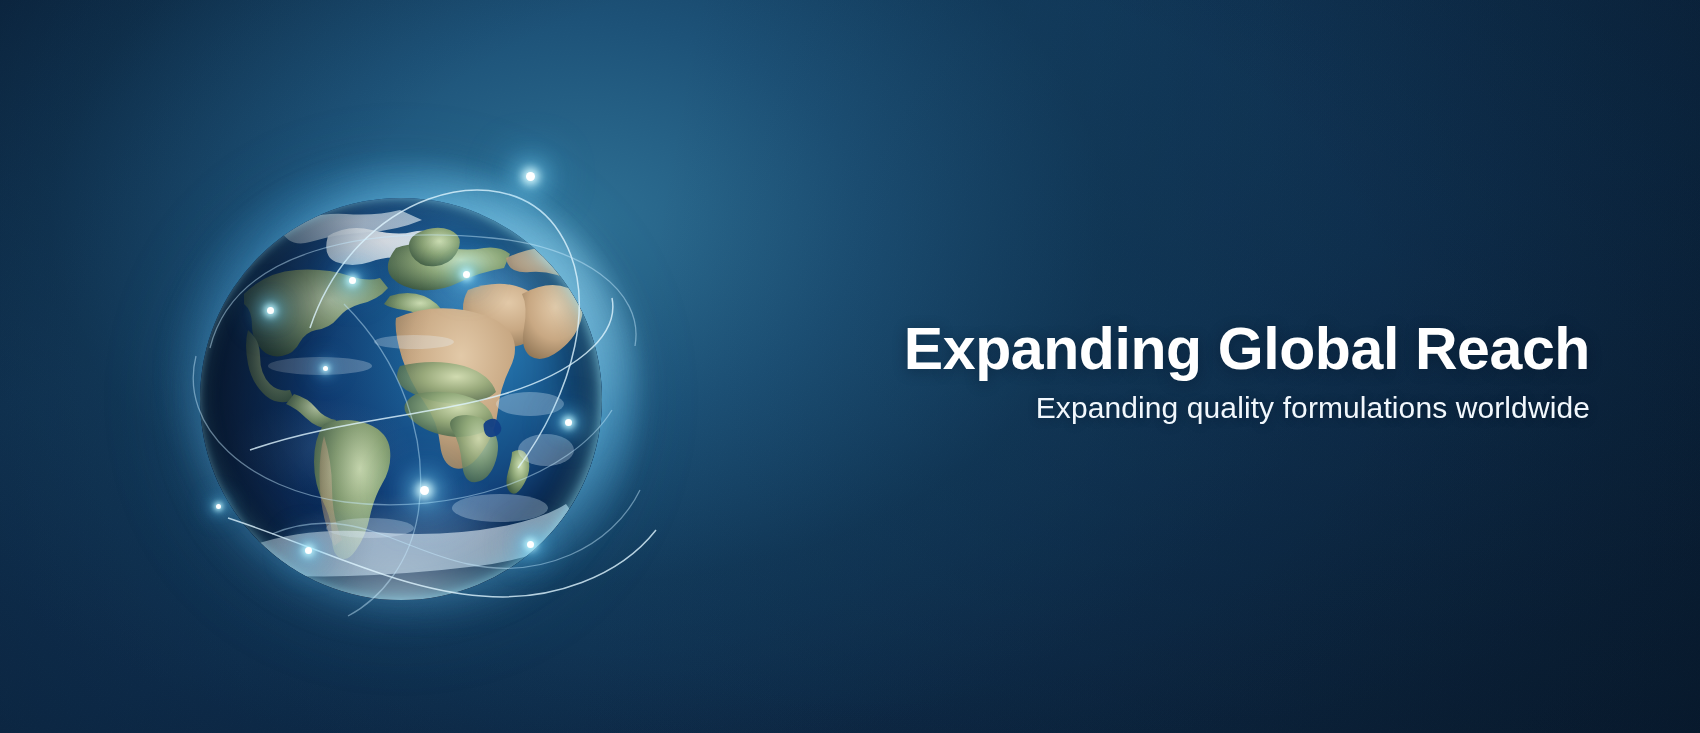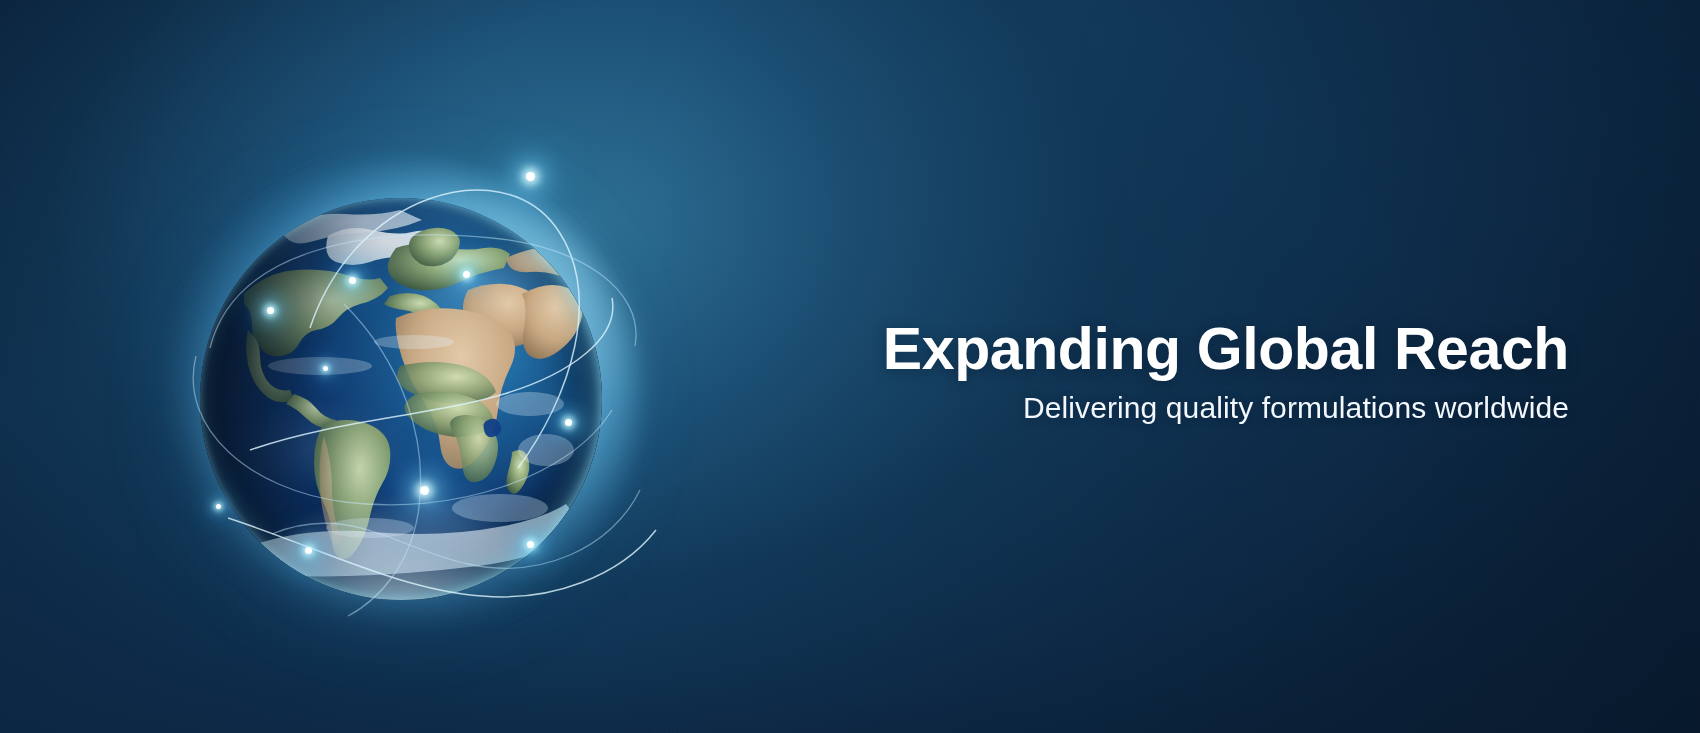--- a/index.html
+++ b/index.html
@@ -160,21 +160,21 @@
     width: 9px; height: 9px; margin-left: -4.5px; margin-top: -4.5px;
     box-shadow:
       0 0 8px 4px rgba(215,250,255,1),
       0 0 22px 10px rgba(130,225,255,.60),
       0 0 42px 20px rgba(80,190,250,.28);
   }
 
   
   #hero-copy {
     position: absolute;
-    right: 131px;
+    right: 110px;
     top: 318px;
     width: 760px;
     text-align: right;
   }
   #hero-title {
     margin: 0;
     font-family: "Liberation Sans", sans-serif;
     font-size: 59px;
     font-weight: 700;
     line-height: 1.06;
@@ -302,16 +302,16 @@
       <div class="node" style="left:408px; top:264px;"></div>
       <div class="node lg" style="left:264px; top:332px;"></div>
       <div class="node" style="left:148px; top:392px;"></div>
       <div class="node" style="left:370px; top:386px;"></div>
       <div class="node sm" style="left:58px;  top:348px;"></div>
     </div>
   </div>
 
   <div id="hero-copy">
     <h1 id="hero-title">Expanding Global Reach</h1>
-    <p id="hero-subtitle">Delivering quality formulations worldwide</p>
+    <p id="hero-subtitle">Expanding quality formulations worldwide</p>
   </div>
 
 </div>
 
 </body></html>

